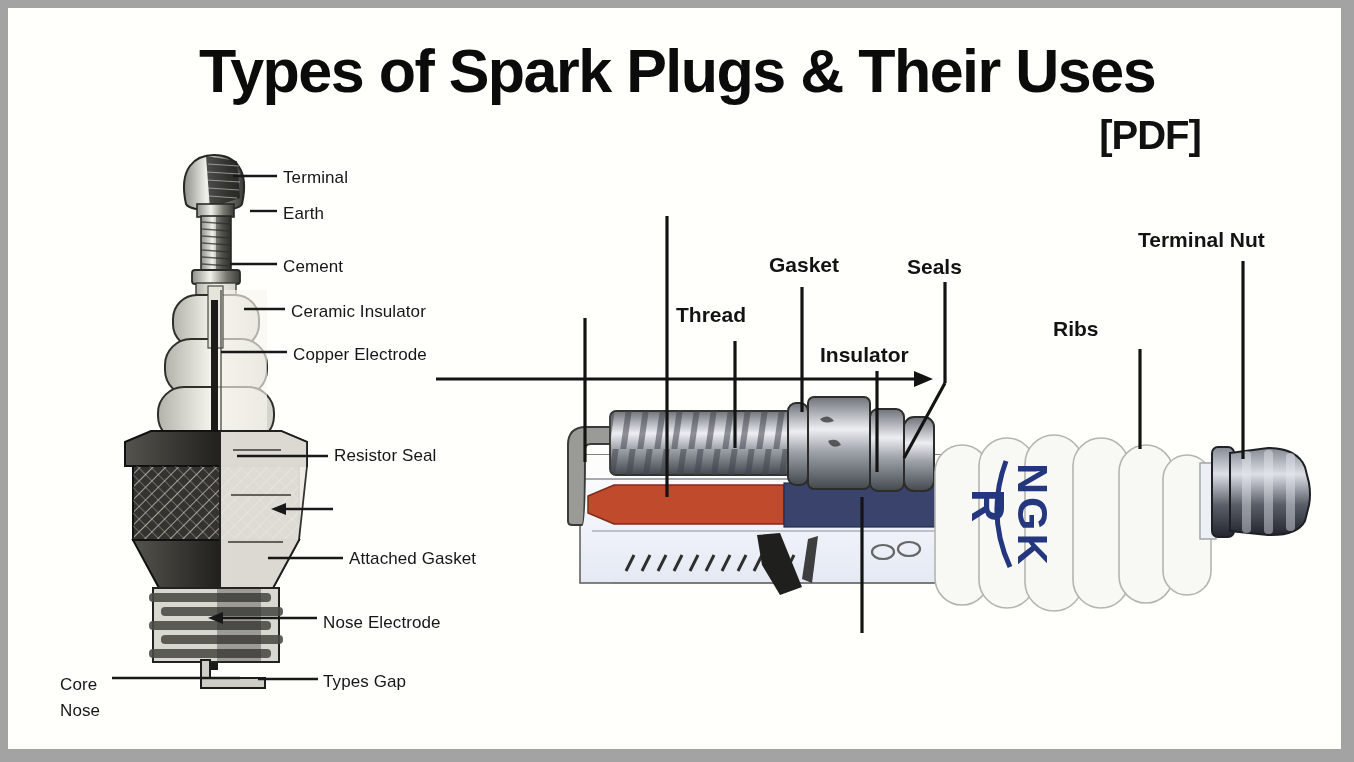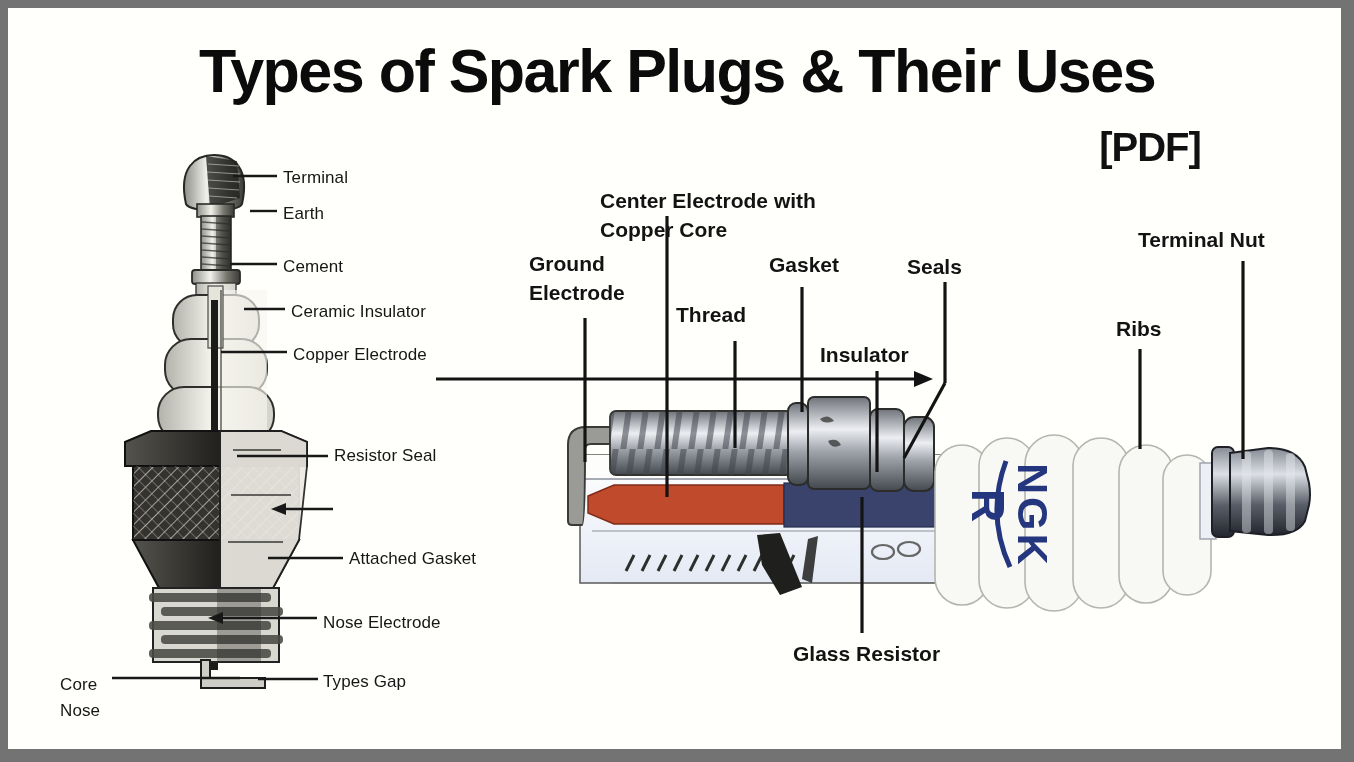--- a/index.html
+++ b/index.html
@@ -1,28 +1,28 @@
 <!DOCTYPE html>
 <html><head>
 <meta charset="utf-8">
 <style>
   html,body{margin:0;padding:0;background:#3c3c46;}
   .canvas{
     position:relative;width:1354px;height:762px;overflow:hidden;
-    background:#737373;
+    background:#a3a3a3;
     font-family:"Liberation Sans",sans-serif;
   }
   .inner{position:absolute;left:8px;top:8px;right:13px;bottom:13px;background:#fffffb;}
   .title{
     position:absolute;left:0;right:0;top:36px;text-align:center;
     font-size:61px;font-weight:bold;letter-spacing:-1.5px;color:#0b0b0b;
   }
   .subtitle{
     position:absolute;left:1060px;top:113px;width:180px;text-align:center;
-    font-size:40px;font-weight:bold;color:#111;letter-spacing:-1px;margin-top:12px;
+    font-size:40px;font-weight:bold;color:#111;letter-spacing:-1px;
   }
   .lbl{position:absolute;color:#161616;white-space:normal;}
   .lbl-l{font-size:17px;font-weight:normal;line-height:1.55;letter-spacing:0.1px;}
   .lbl-r{font-size:21px;font-weight:bold;line-height:1.4;letter-spacing:0px;color:#131313;}
   .nowrap{white-space:nowrap;}
   svg{position:absolute;}
   #leader-lines{left:0;top:0;pointer-events:none;}
 </style>
 </head>
 <body>
@@ -255,22 +255,19 @@
   <div class="lbl lbl-l nowrap" style="left:283px;top:201px">Earth</div>
   <div class="lbl lbl-l nowrap" style="left:283px;top:254px">Cement</div>
   <div class="lbl lbl-l nowrap" style="left:291px;top:299px">Ceramic Insulator</div>
   <div class="lbl lbl-l nowrap" style="left:293px;top:342px">Copper Electrode</div>
   <div class="lbl lbl-l nowrap" style="left:334px;top:443px">Resistor Seal</div>
   <div class="lbl lbl-l nowrap" style="left:349px;top:546px">Attached Gasket</div>
   <div class="lbl lbl-l nowrap" style="left:323px;top:610px">Nose Electrode</div>
   <div class="lbl lbl-l" style="left:60px;top:672px;width:60px">Core Nose</div>
   <div class="lbl lbl-l nowrap" style="left:323px;top:669px">Types Gap</div>
 
-  <div class="lbl lbl-r" style="left:600px;top:186px;width:290px">Center Electrode with Copper Core</div>
-  <div class="lbl lbl-r" style="left:529px;top:249px;width:130px">Ground Electrode</div>
   <div class="lbl lbl-r nowrap" style="left:676px;top:300px">Thread</div>
   <div class="lbl lbl-r nowrap" style="left:769px;top:250px">Gasket</div>
   <div class="lbl lbl-r nowrap" style="left:907px;top:252px">Seals</div>
   <div class="lbl lbl-r nowrap" style="left:820px;top:340px">Insulator</div>
   <div class="lbl lbl-r nowrap" style="left:1138px;top:225px">Terminal Nut</div>
-  <div class="lbl lbl-r nowrap" style="left:1116px;top:314px">Ribs</div>
-  <div class="lbl lbl-r nowrap" style="left:793px;top:639px">Glass Resistor</div>
+  <div class="lbl lbl-r nowrap" style="left:1053px;top:314px">Ribs</div>
 </div>
 
 </body></html>

